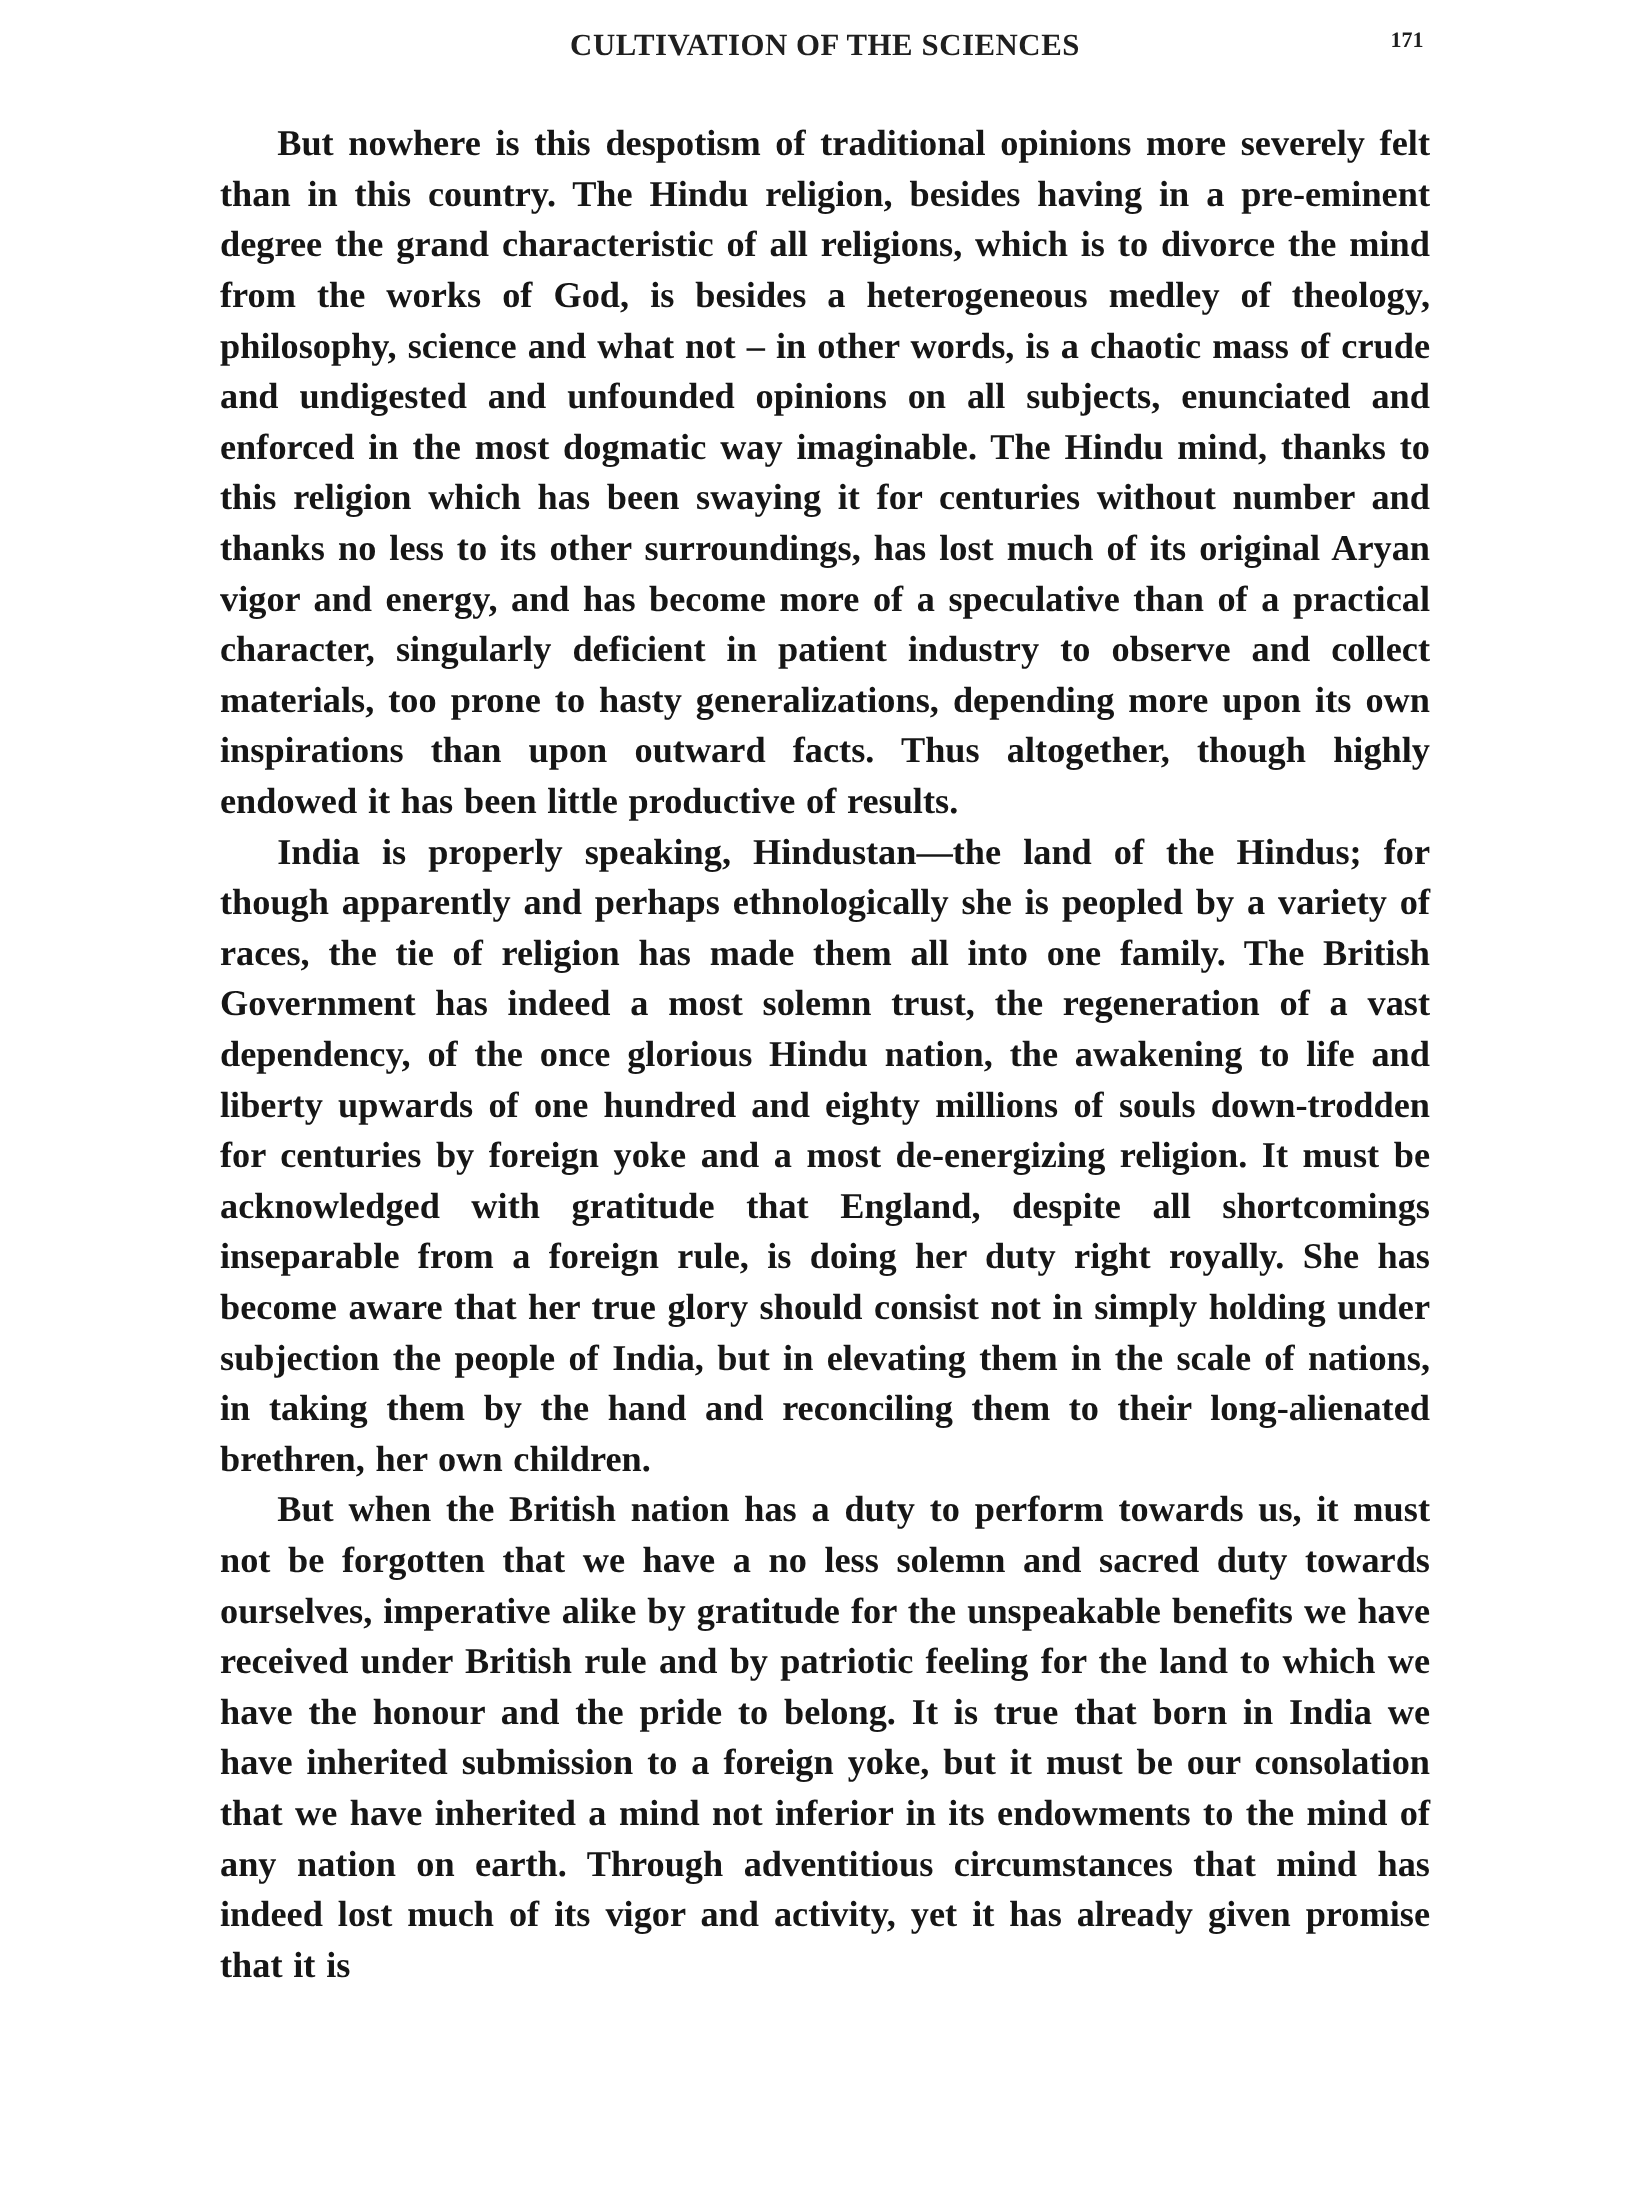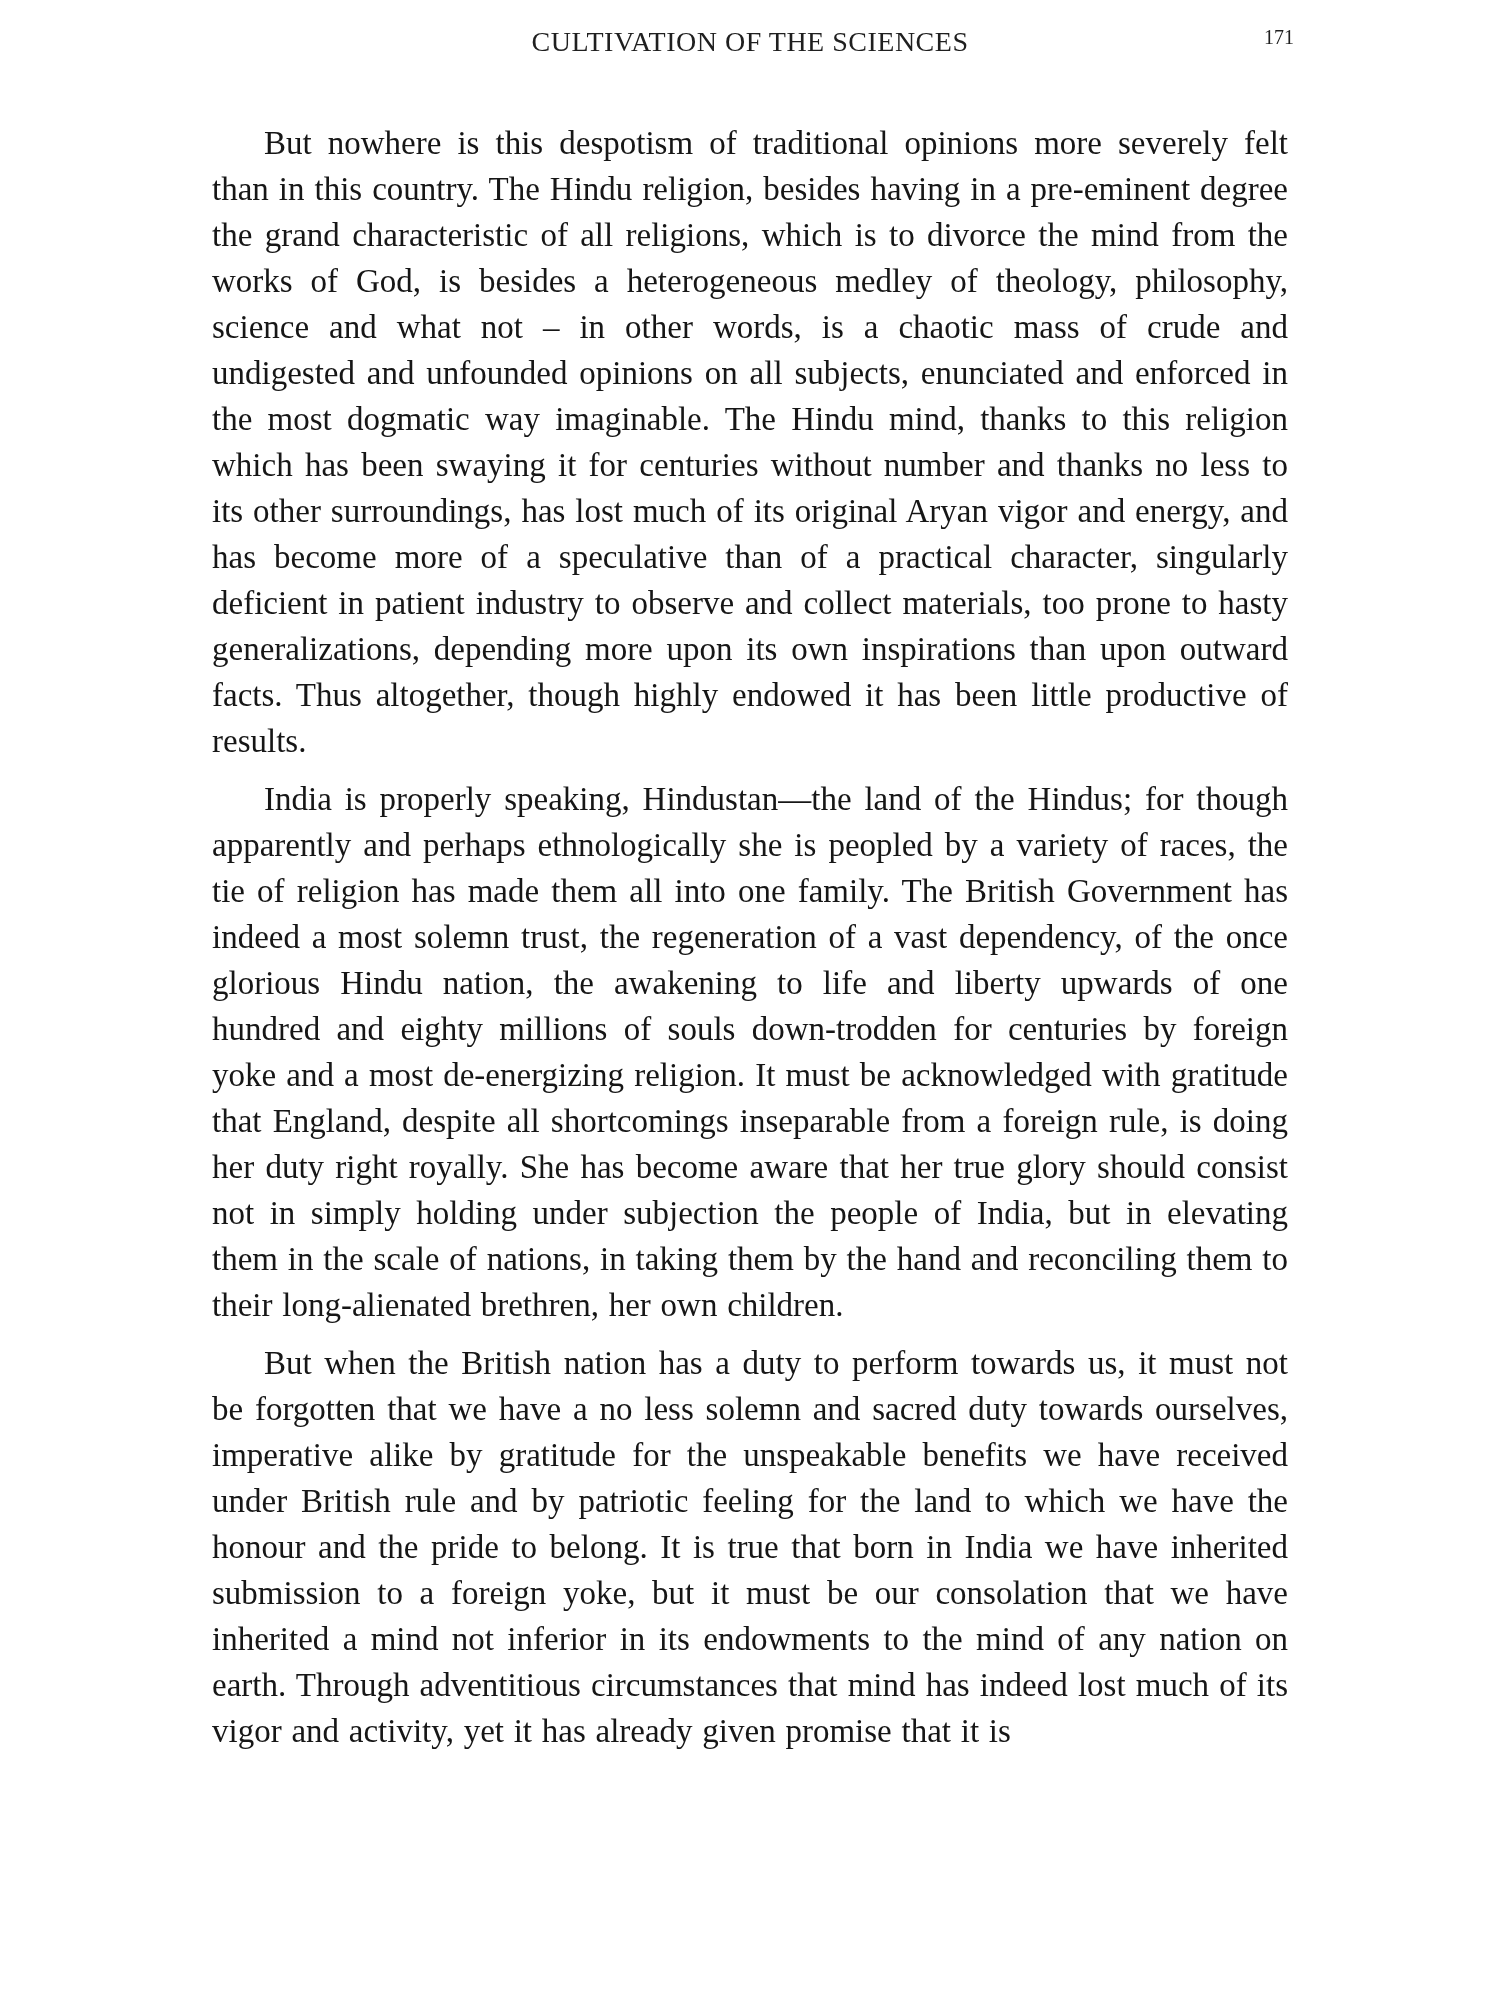--- a/index.html
+++ b/index.html
@@ -15,20 +15,21 @@
     color: #1b1b1b;
     overflow: hidden;
   }
   .page {
     position: absolute;
     top: 0;
     left: 0;
     width: 1500px;
     height: 2000px;
     background: #ffffff;
+    font-weight: bold;
   }
   .running-head {
     position: absolute;
     top: 26px;
     left: 200px;
     width: 1100px;
     height: 40px;
   }
   .head-title {
     position: absolute;
@@ -51,21 +52,21 @@
     position: absolute;
     top: 108px;
     left: 200px;
     width: 1100px;
     font-size: 33px;
     line-height: 46px;
     text-align: justify;
     color: #161616;
   }
   .body-text p {
-    margin: 12px;
+    margin: 0;
     padding: 0;
     text-indent: 52px;
     word-spacing: 1.5px;
   }
 </style>
 </head>
 <body>
 
 <div class="page">
 

